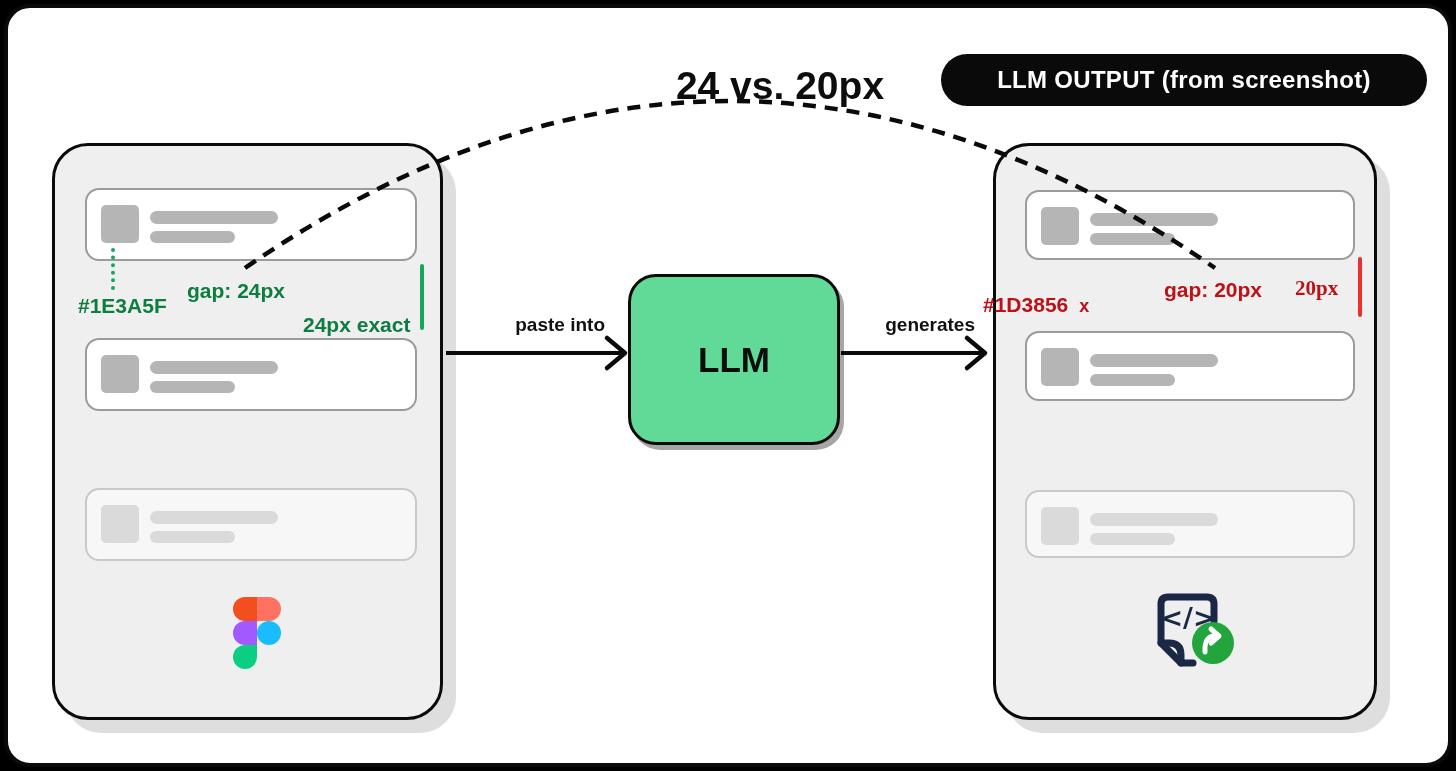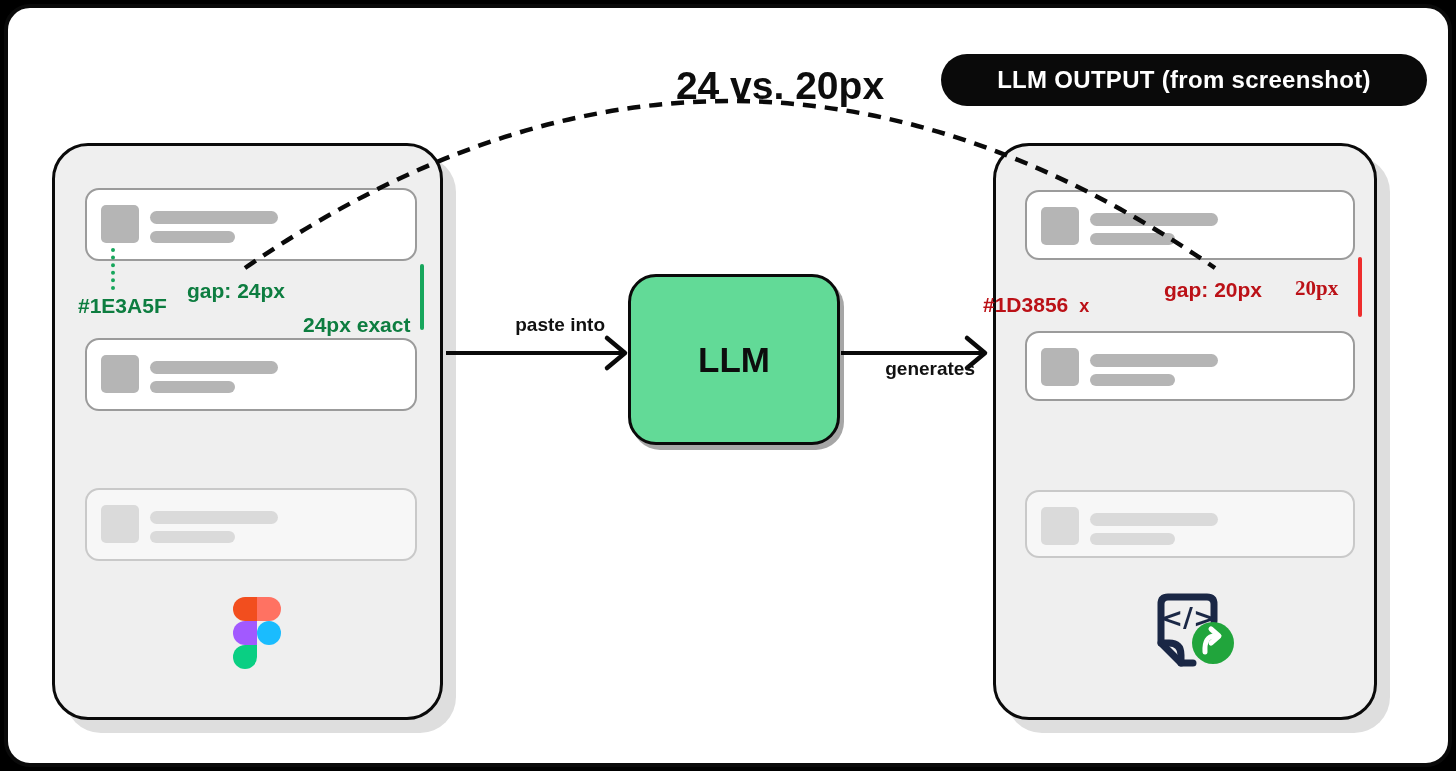--- a/index.html
+++ b/index.html
@@ -165,21 +165,21 @@
     <path d="M245 268 Q730 -66 1215 268" fill="none" stroke="#0a0a0a" stroke-width="4.5" stroke-dasharray="13 9"></path>
 
     <line x1="446" y1="353" x2="622" y2="353" stroke="#0a0a0a" stroke-width="4"></line>
     <polyline points="607,338 625,353 607,368" fill="none" stroke="#0a0a0a" stroke-width="4.5" stroke-linecap="round" stroke-linejoin="round"></polyline>
 
     <line x1="841" y1="353" x2="982" y2="353" stroke="#0a0a0a" stroke-width="4"></line>
     <polyline points="967,338 985,353 967,368" fill="none" stroke="#0a0a0a" stroke-width="4.5" stroke-linecap="round" stroke-linejoin="round"></polyline>
   </svg>
 
   <div class="flow-label" style="left:470px; width:135px;">paste into</div>
-  <div class="flow-label" style="left:845px; width:130px;margin-top:44px;">generates</div>
+  <div class="flow-label" style="left:845px; width:130px;">generates</div>
 
   <div class="llm-box">
     <div class="llm-title">LLM</div>
   </div>
 
   <div class="badge badge-right">LLM OUTPUT (from screenshot)</div>
   <div class="comparison-title">24 vs. 20px</div>
 </div>
 
 </body></html>

